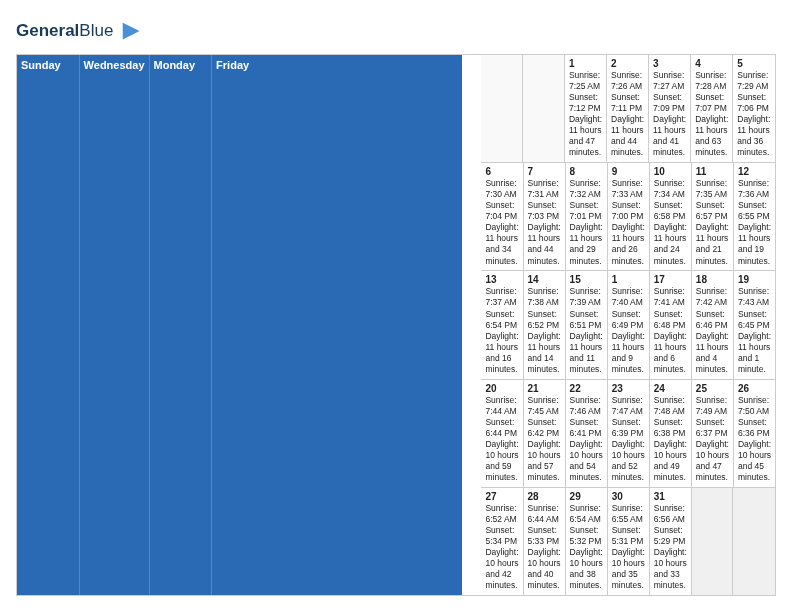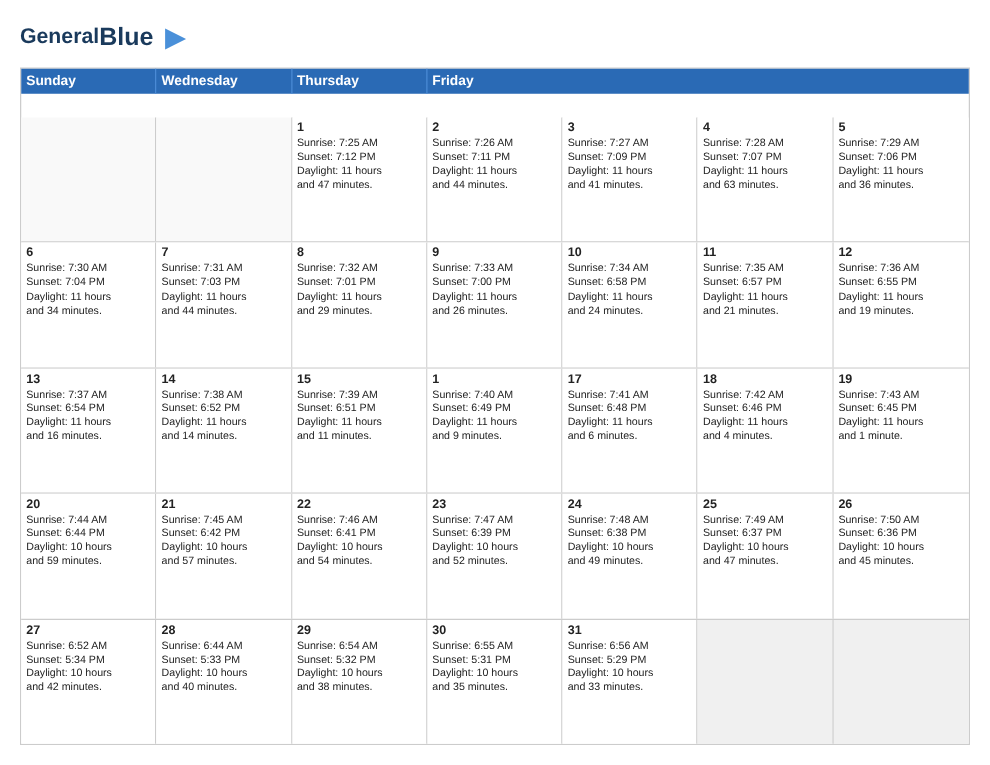--- a/index.html
+++ b/index.html
@@ -36,21 +36,20 @@
       font-weight: bold;
       color: #1a1a1a;
     }
     .location {
       font-size: 15px;
       color: #333;
     }
     .calendar {
       flex: 1;
       display: flex;
-      flex-direction: column;
       border: 1px solid #ccc;
       gap: 19px;
     }
     .cal-header {
       display: grid;
       grid-template-columns: repeat(7, 1fr);
       background: #2a6ab5;
     }
     .cal-header-cell {
       color: white;
@@ -95,36 +94,36 @@
   </style>
 </head>
 <body>
 
 <div class="page">
   <div class="header">
     <div class="logo">
       <div style="display:flex;align-items:center;gap:2px;">
         <div style="display:flex;flex-direction:row;line-height:1;">
           <span style="font-size:17px;font-weight:bold;color:#1a3a5c;">General</span>
-          <span style="font-size:20px;font-weight:bold;color:#1a3a5c;">Blue</span>
+          <span style="font-size:17px;font-weight:normal;color:#1a3a5c;">Blue</span>
         </div>
         <div style="font-size:28px;color:#4a90d9;margin-left:2px;line-height:1;">►</div>
       </div>
     </div>
     <div class="title-block">
       <div class="month-title"></div>
       <div class="location"></div>
     </div>
   </div>
 
   <div class="calendar">
     <div class="cal-header" id="cal-header">
         <div class="cal-header-cell">Sunday</div>
         <div class="cal-header-cell">Wednesday</div>
-        <div class="cal-header-cell">Thursday</div>
+        <div class="cal-header-cell">Monday</div>
         <div class="cal-header-cell">Friday</div>
       </div>
     <div class="cal-body" id="cal-body">
         <div class="cal-row">
           <div class="cal-cell empty"></div>
           <div class="cal-cell empty"></div>
           <div class="cal-cell">
             <div class="day-num">1</div>
             <div class="cell-line">Sunrise: 7:25 AM</div>
             <div class="cell-line">Sunset: 7:12 PM</div>

